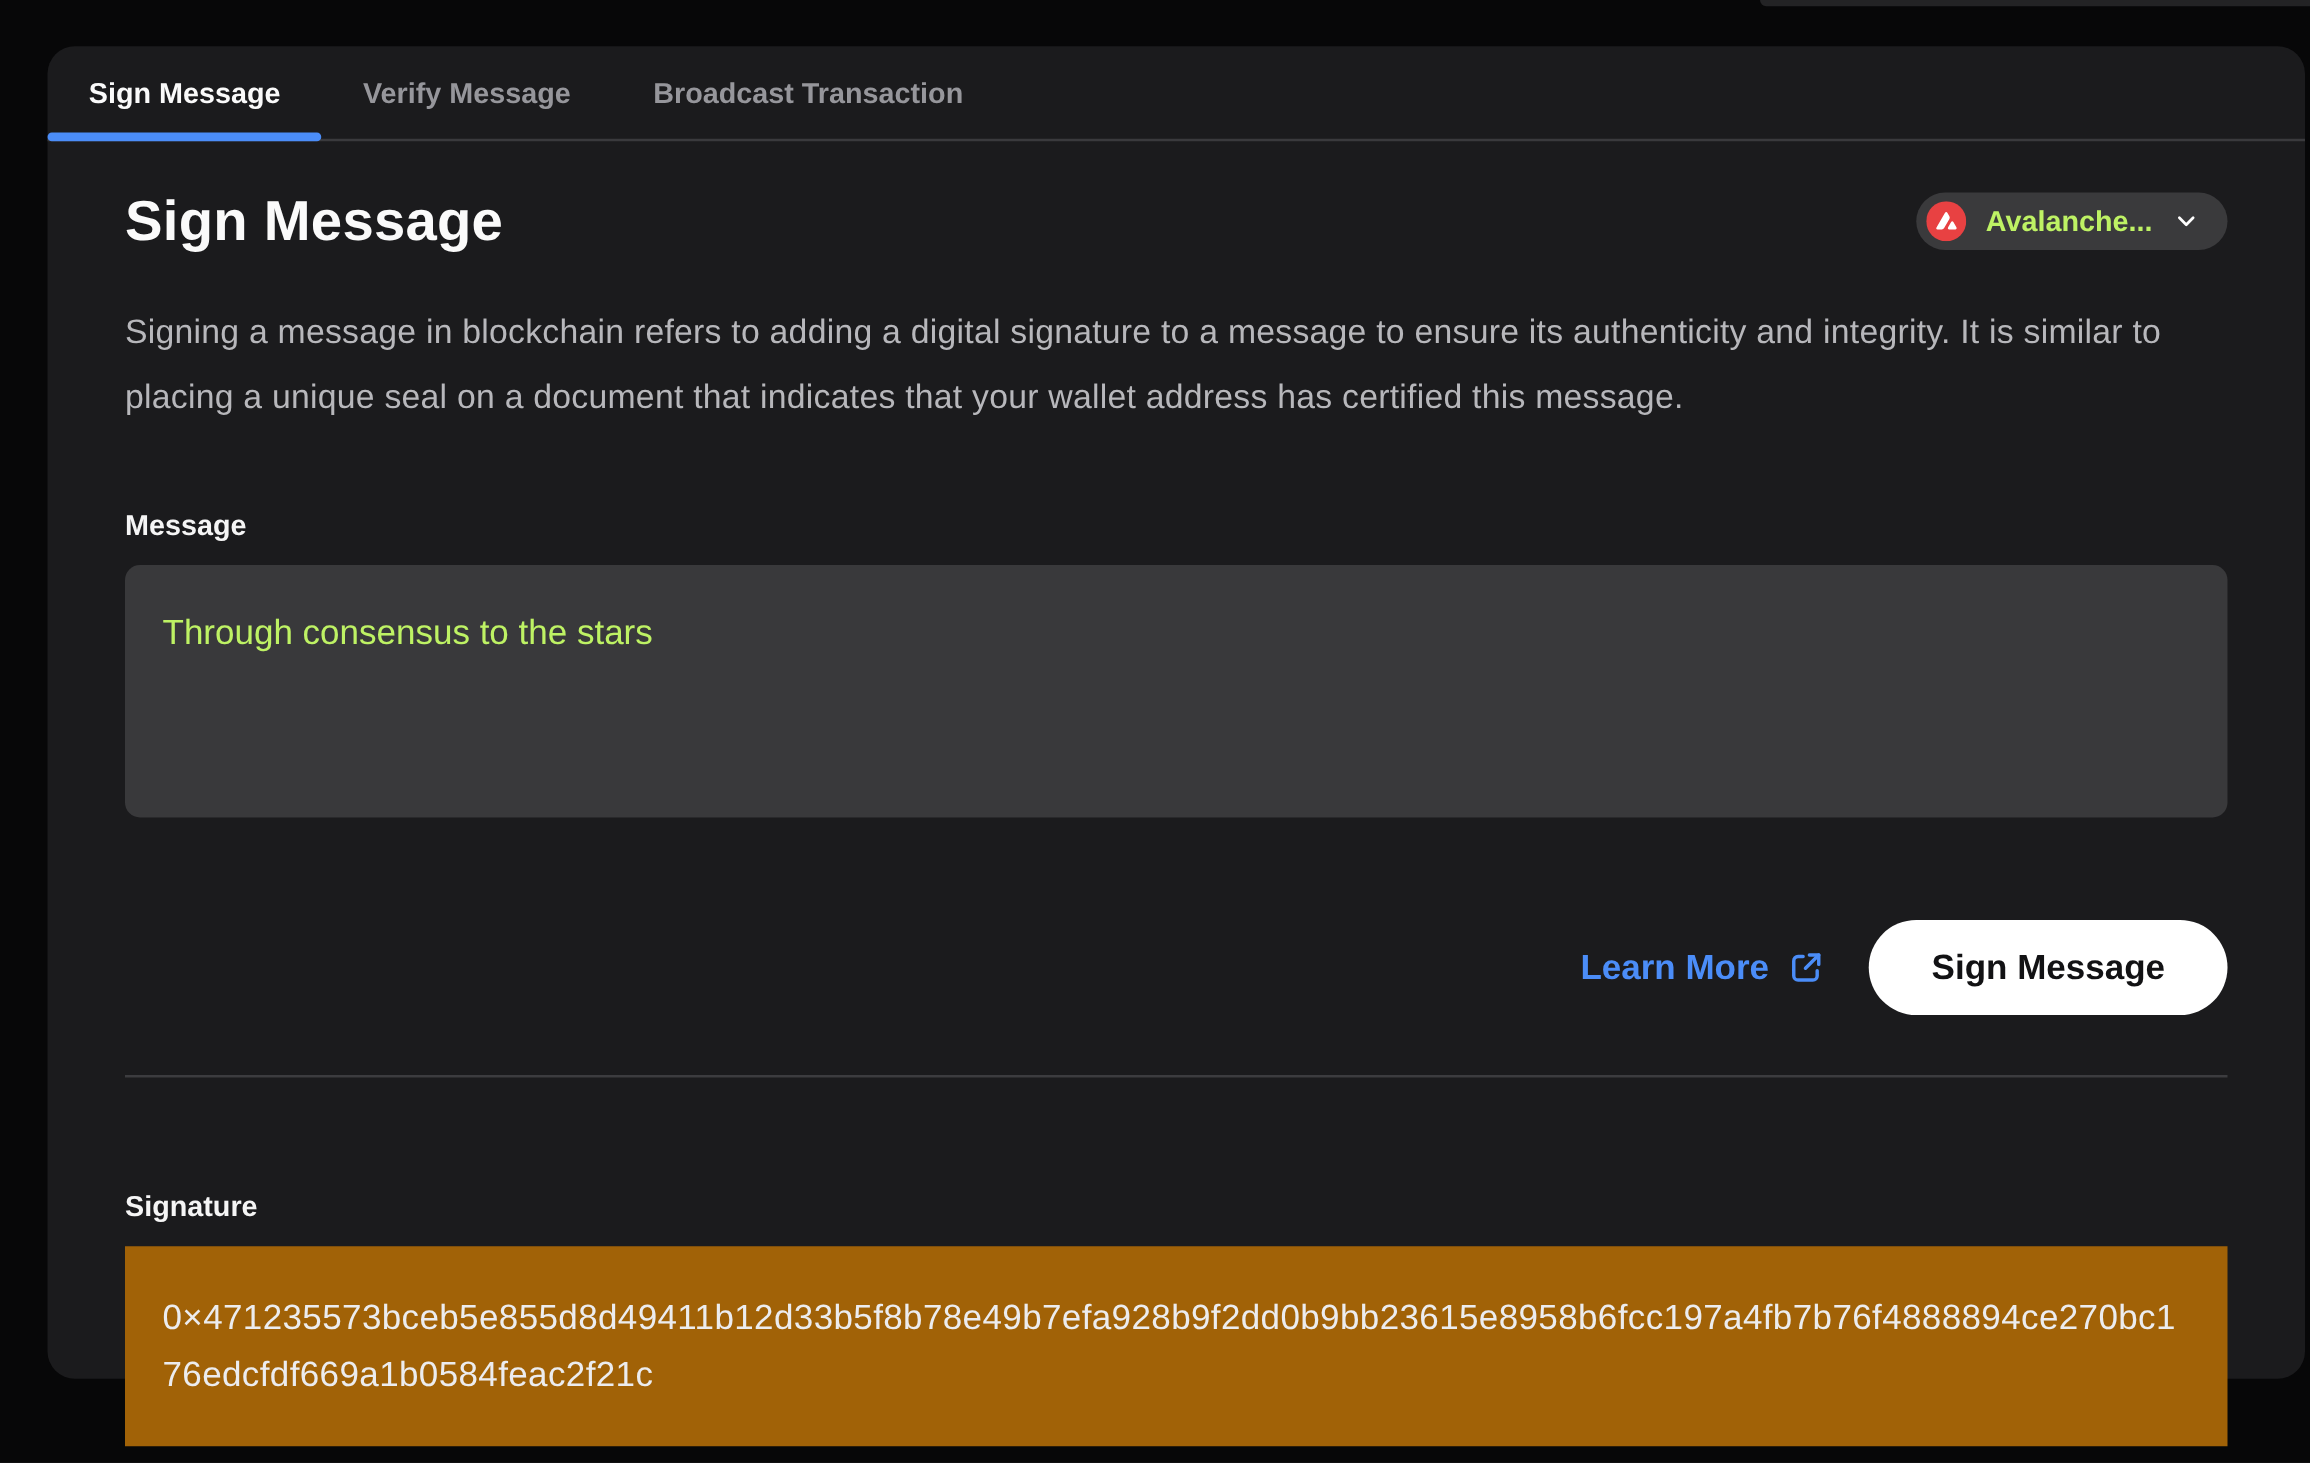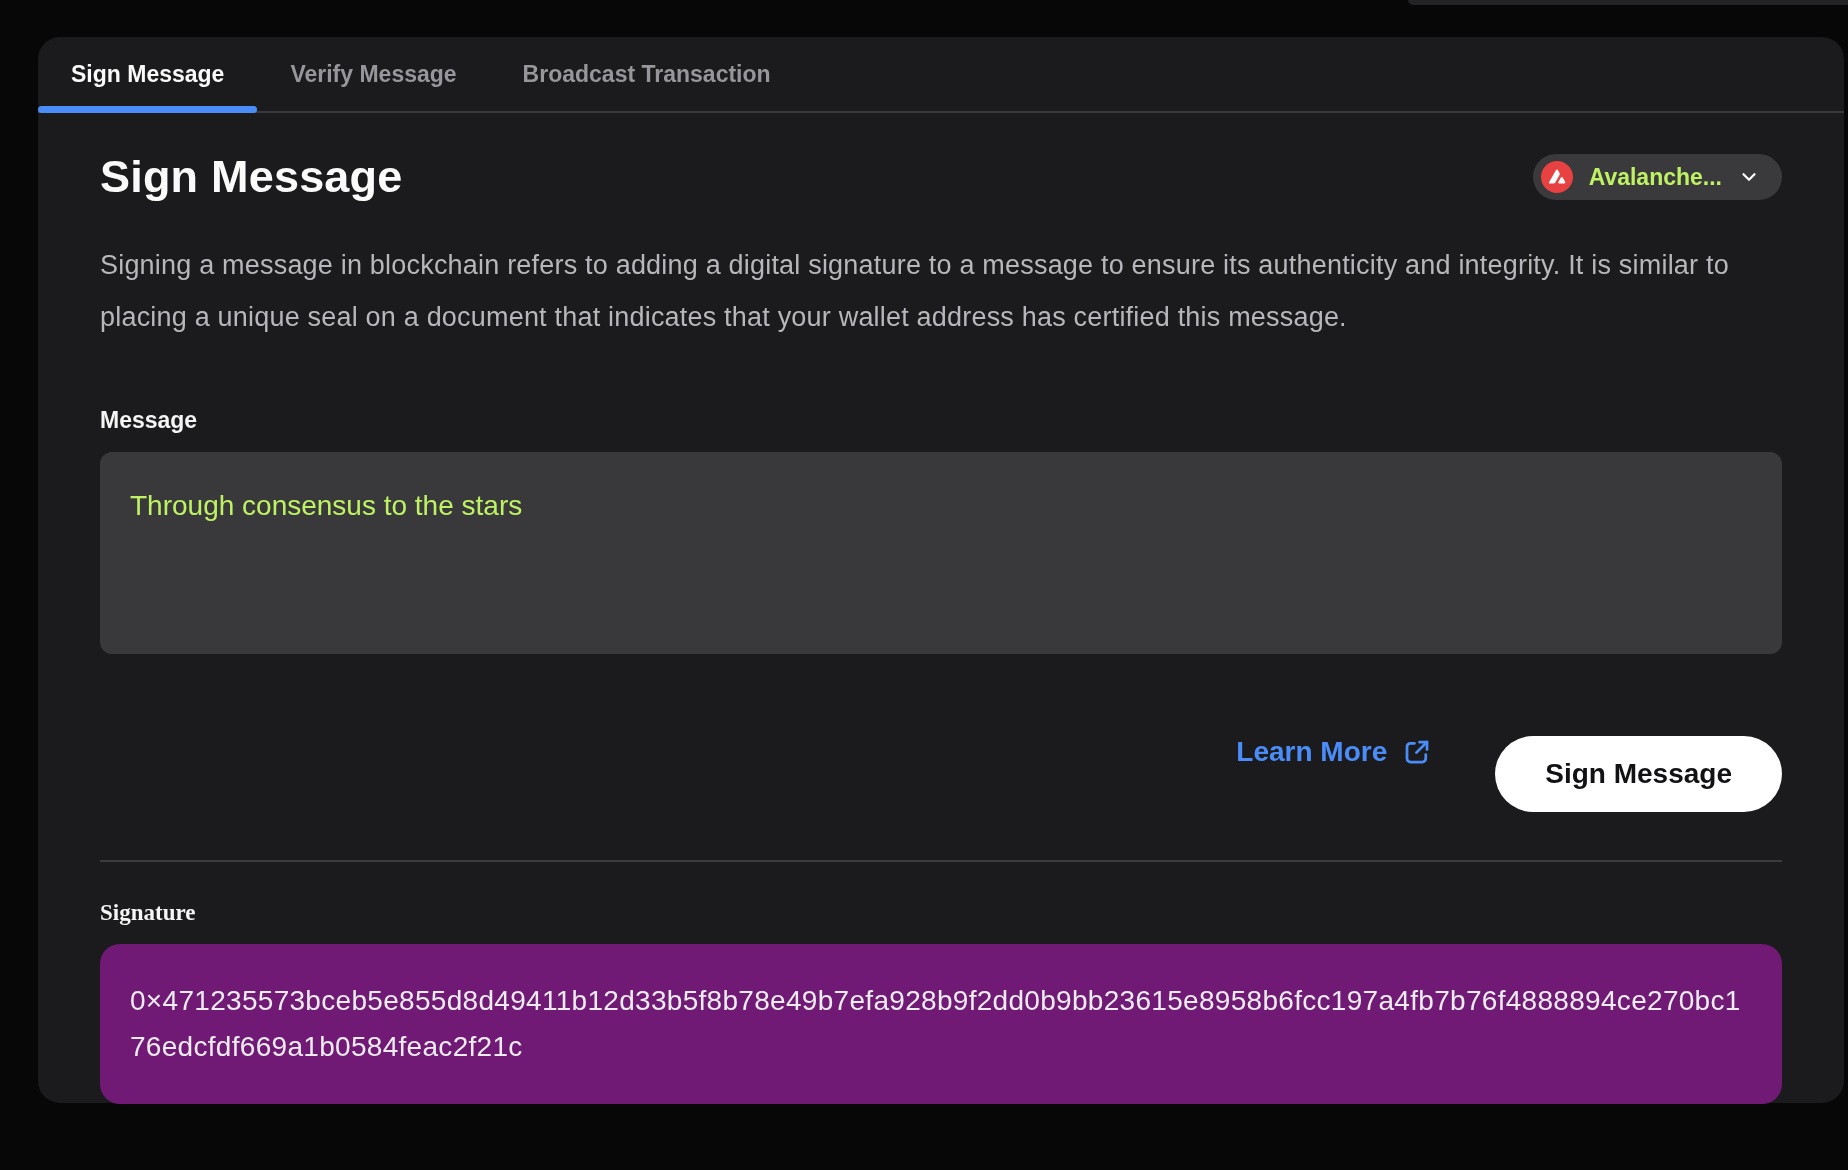--- a/index.html
+++ b/index.html
@@ -97,22 +97,22 @@
     border-radius: 12px;
     padding: 38px 30px;
     font-family: "Liberation Sans", sans-serif;
     font-size: 28px;
     color: #bef264;
     resize: none;
     outline: none;
   }
   .actions-row {
     margin-top: 82px;
-    display: flex; align-items: flex-start; justify-content: flex-end;
-    gap: 63px;
+    display: flex; align-items: center; justify-content: flex-end;
+    gap: 35px;
   }
   .learn-more {
     display: flex; align-items: center; gap: 15px;
     color: var(--accent-blue, #4b8df8);
     font-size: 28px;
     font-weight: 700;
     text-decoration: none;
     cursor: pointer;
   }
   .sign-btn {
@@ -126,27 +126,27 @@
     font-size: 28px;
     font-weight: 700;
     cursor: pointer;
   }
   .divider {
     margin-top: 48px;
     border: none;
     height: 2px;
     background: #3c3c3f;
   }
-  .sig-label { margin-top: 38px; font-family: Liberation Serif, serif; }
+  .sig-label { margin-top: 90px; }
   .signature-box {
     margin-top: 18px;
     width: 100%;
     min-height: 158px;
-    background: #701a75;
-    border-radius: 20px;
+    background: #a16207;
+    border-radius: 0;
     padding: 34px 30px;
     font-size: 28px;
     line-height: 46px;
     color: #ececee;
     word-break: break-all;
     letter-spacing: 0.3px;
   }
   .icon { display: inline-flex; align-items: center; justify-content: center; }
 </style>
 </head>

